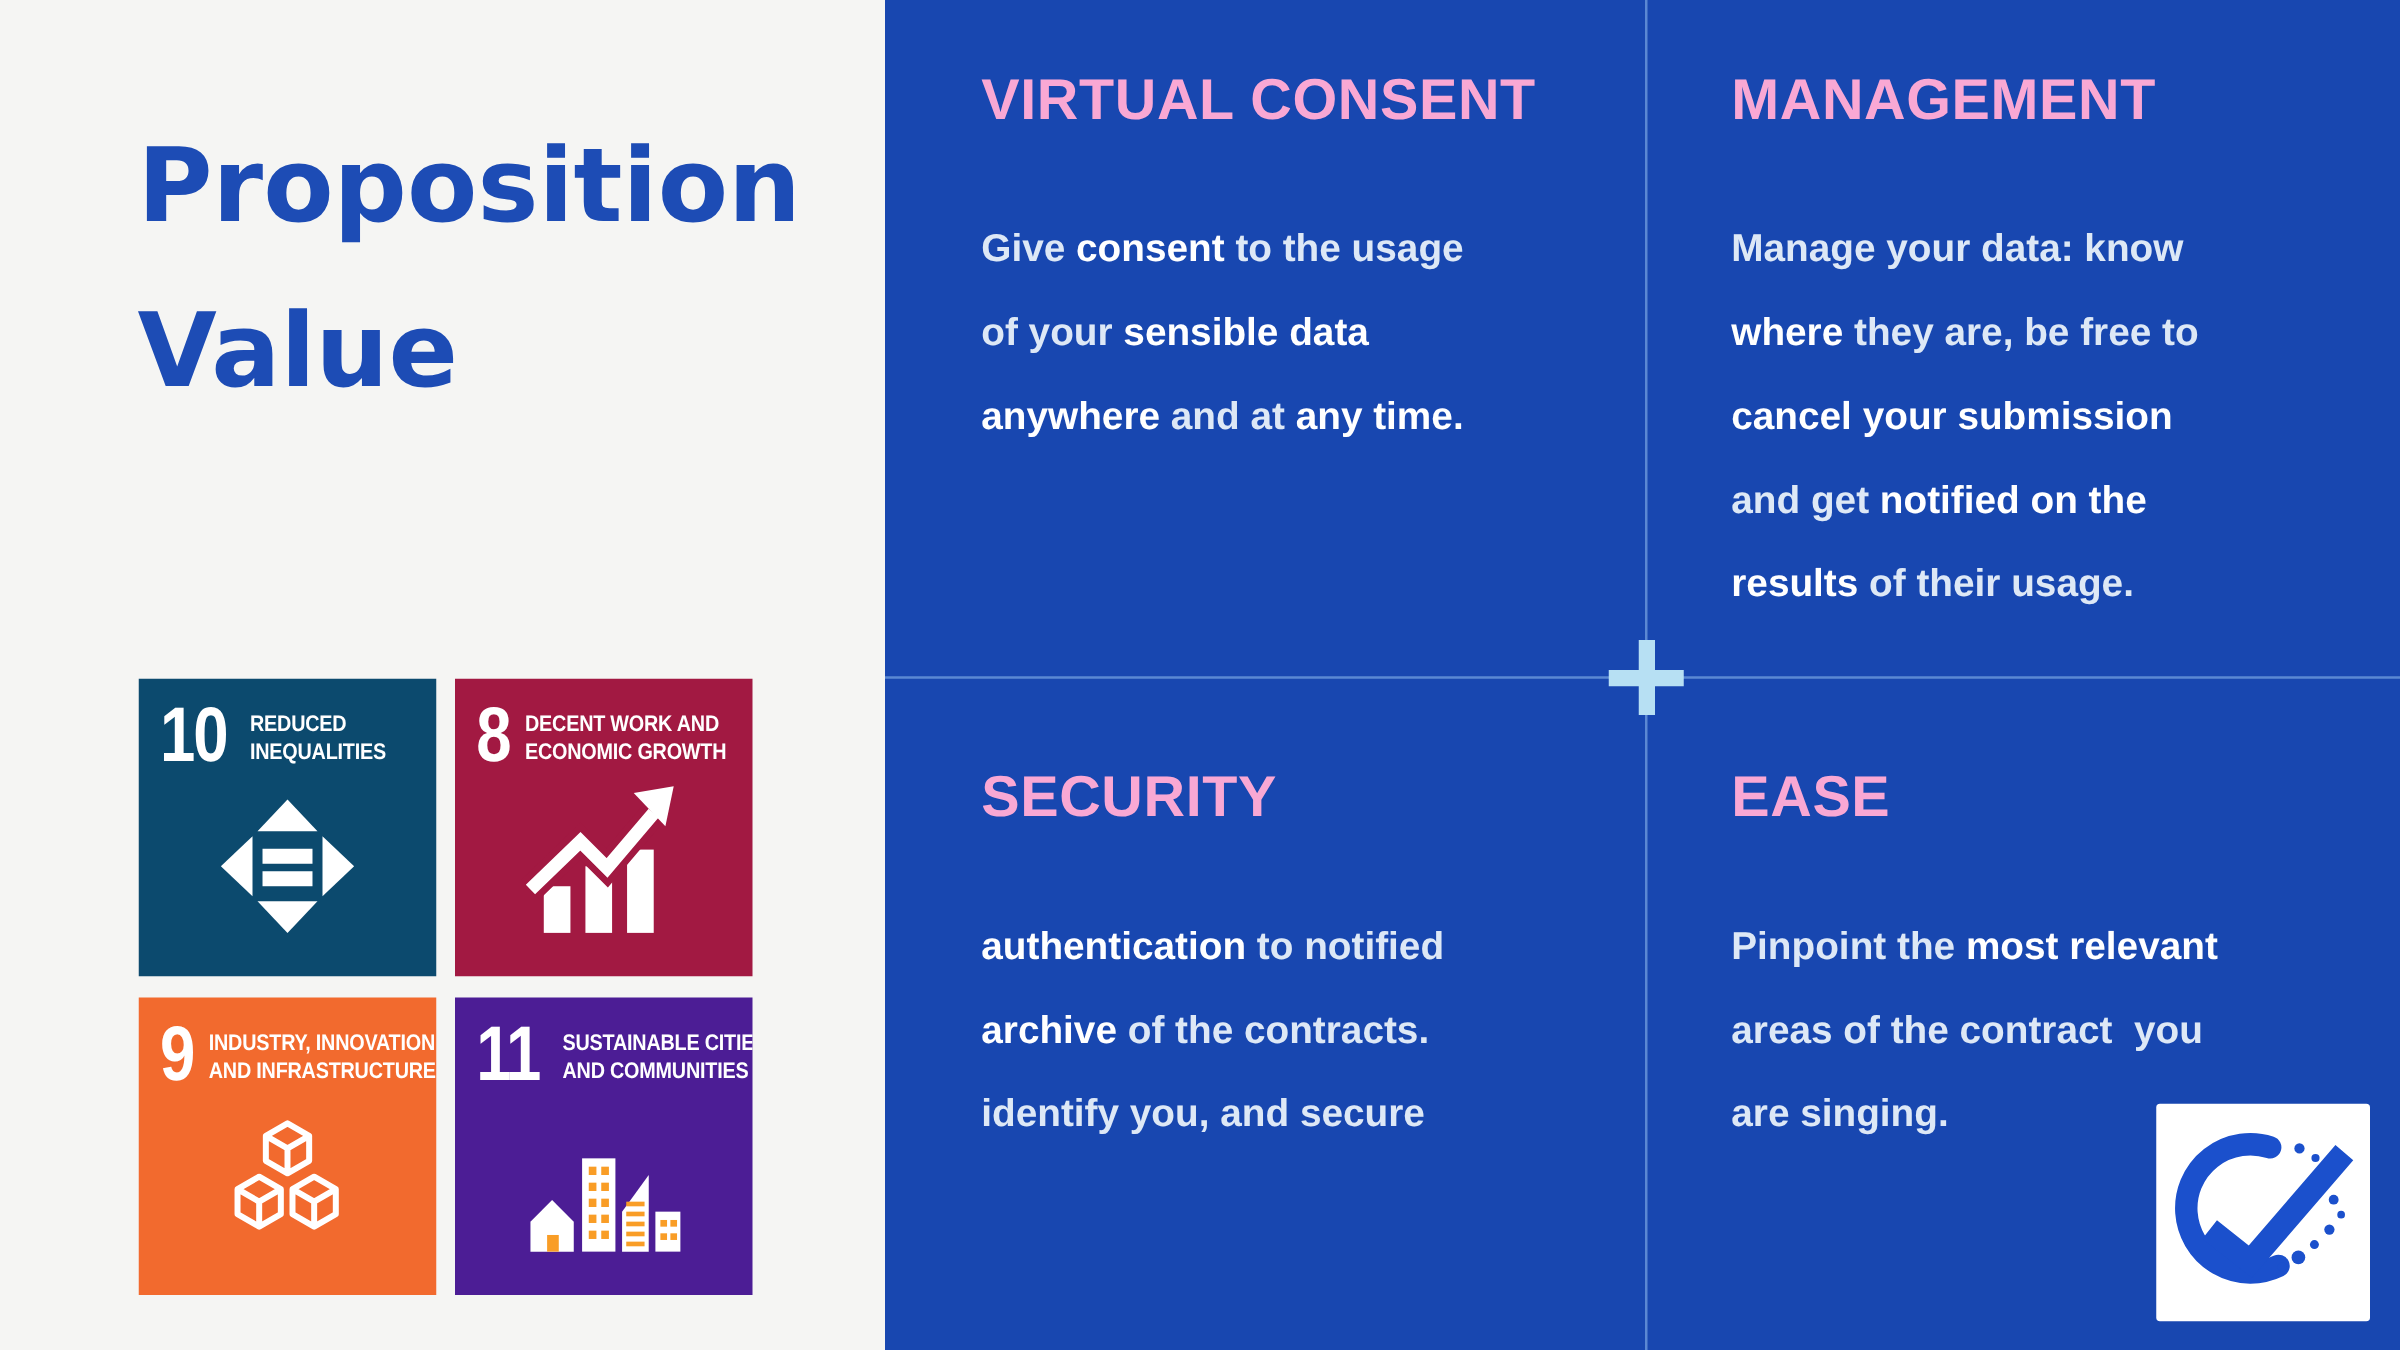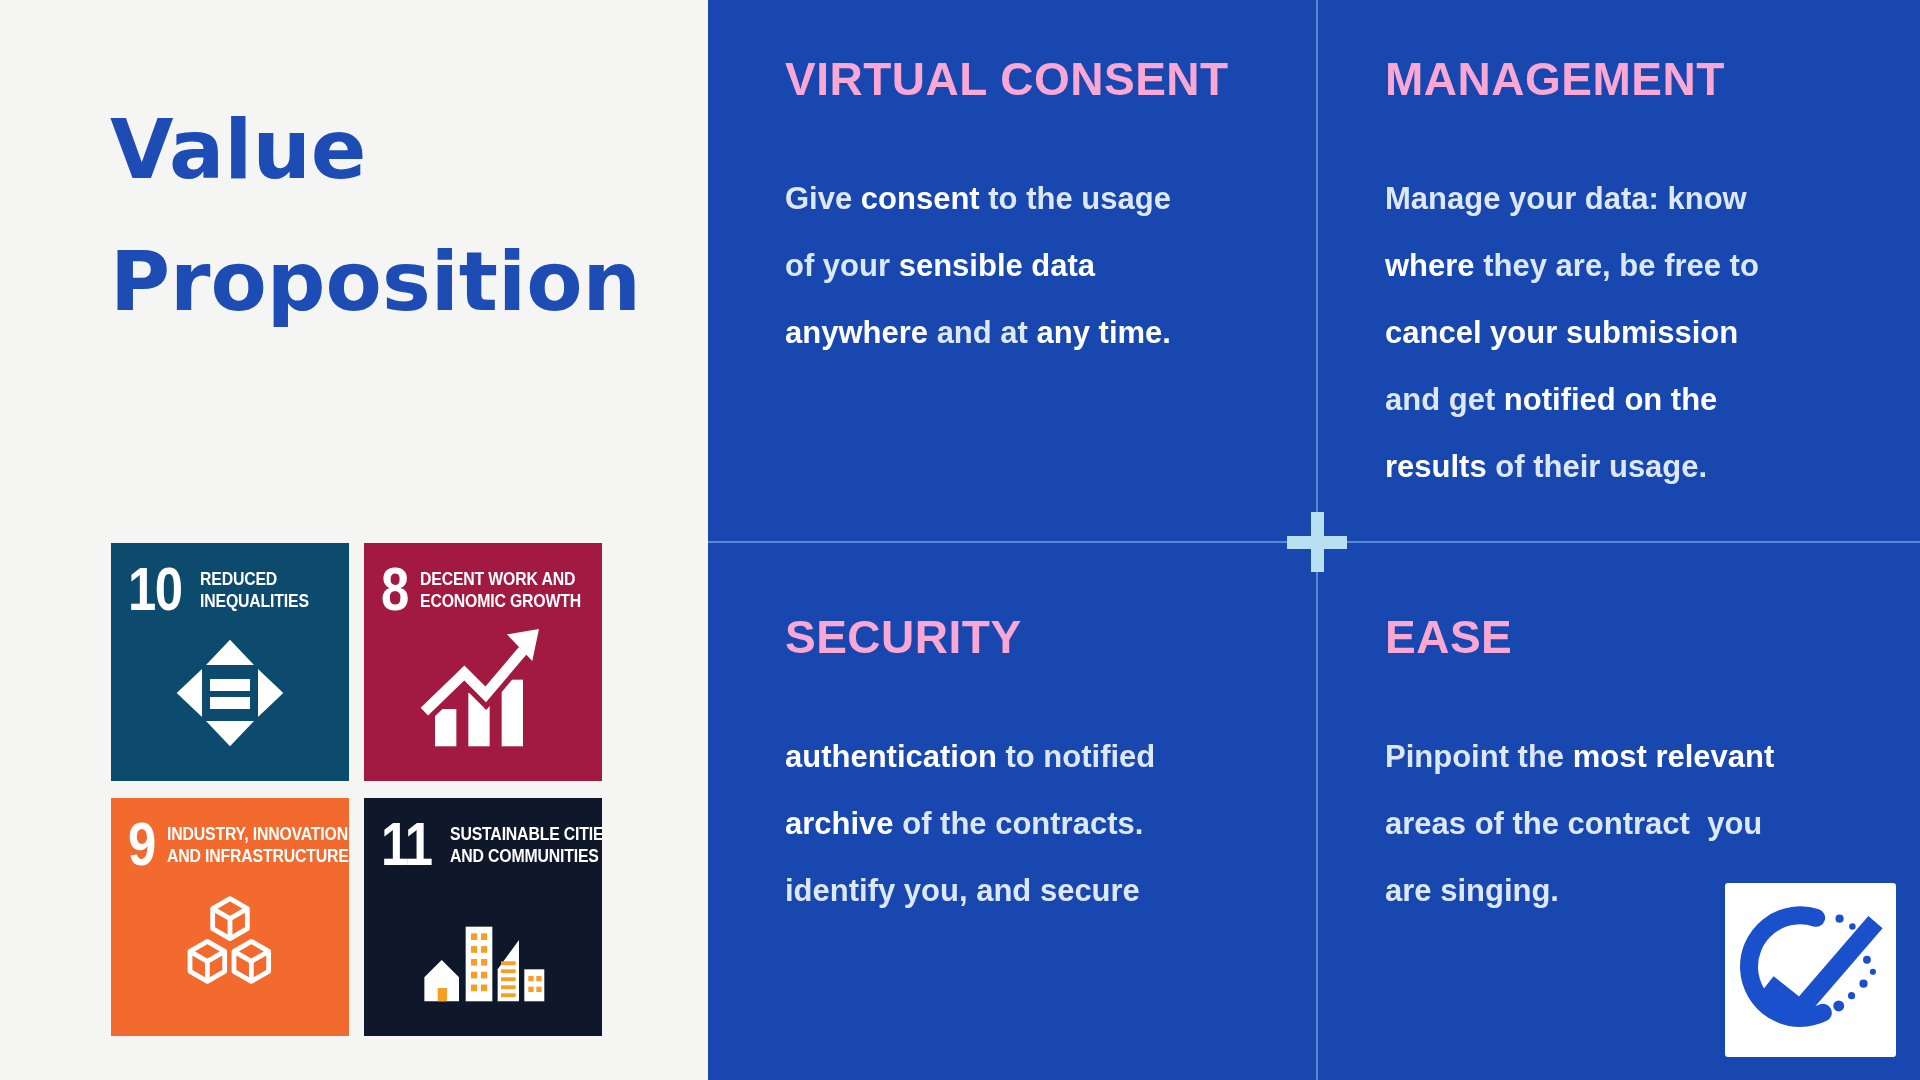--- a/index.html
+++ b/index.html
@@ -50,22 +50,22 @@
             background:#ffffff;border-radius:3px;}
   .logo-box svg{position:absolute;left:0;top:0;width:100%;height:100%;}
 </style>
 </head>
 <body>
 
 <div class="slide">
 
   <aside class="left-panel">
     <h1 class="title">
+      <span>Proposition</span>
       <span>Value</span>
-      <span>Proposition</span>
     </h1>
 
     <div class="sdg-grid">
 
       <div class="sdg-tile" style="background: #0c4a6e;">
         <div class="sdg-head">
           <span class="sdg-num">10</span>
           <span class="sdg-label">
             <span>REDUCED</span>
             <span>INEQUALITIES</span>
@@ -115,21 +115,21 @@
             <g transform="translate(33,60)">
               <path d="M0,-15 L13,-7.5 L13,7.5 L0,15 L-13,7.5 L-13,-7.5 Z M-13,-7.5 L0,0 L13,-7.5 M0,0 L0,15"></path>
             </g>
             <g transform="translate(66,60)">
               <path d="M0,-15 L13,-7.5 L13,7.5 L0,15 L-13,7.5 L-13,-7.5 Z M-13,-7.5 L0,0 L13,-7.5 M0,0 L0,15"></path>
             </g>
           </g>
         </svg>
       </div>
 
-      <div class="sdg-tile" style="background: #0f172a;">
+      <div class="sdg-tile" style="background: #4c1d95;">
         <div class="sdg-head">
           <span class="sdg-num">11</span>
           <span class="sdg-label">
             <span>SUSTAINABLE CITIES</span>
             <span>AND COMMUNITIES</span>
           </span>
         </div>
         <svg class="sdg-icon" viewBox="0 0 100 100">
           <polygon points="6,90 6,72 19,59 32,72 32,90" fill="#fff"></polygon>
           <rect x="16" y="80" width="7" height="10" class="tc-fill" fill="#f99d26"></rect>

